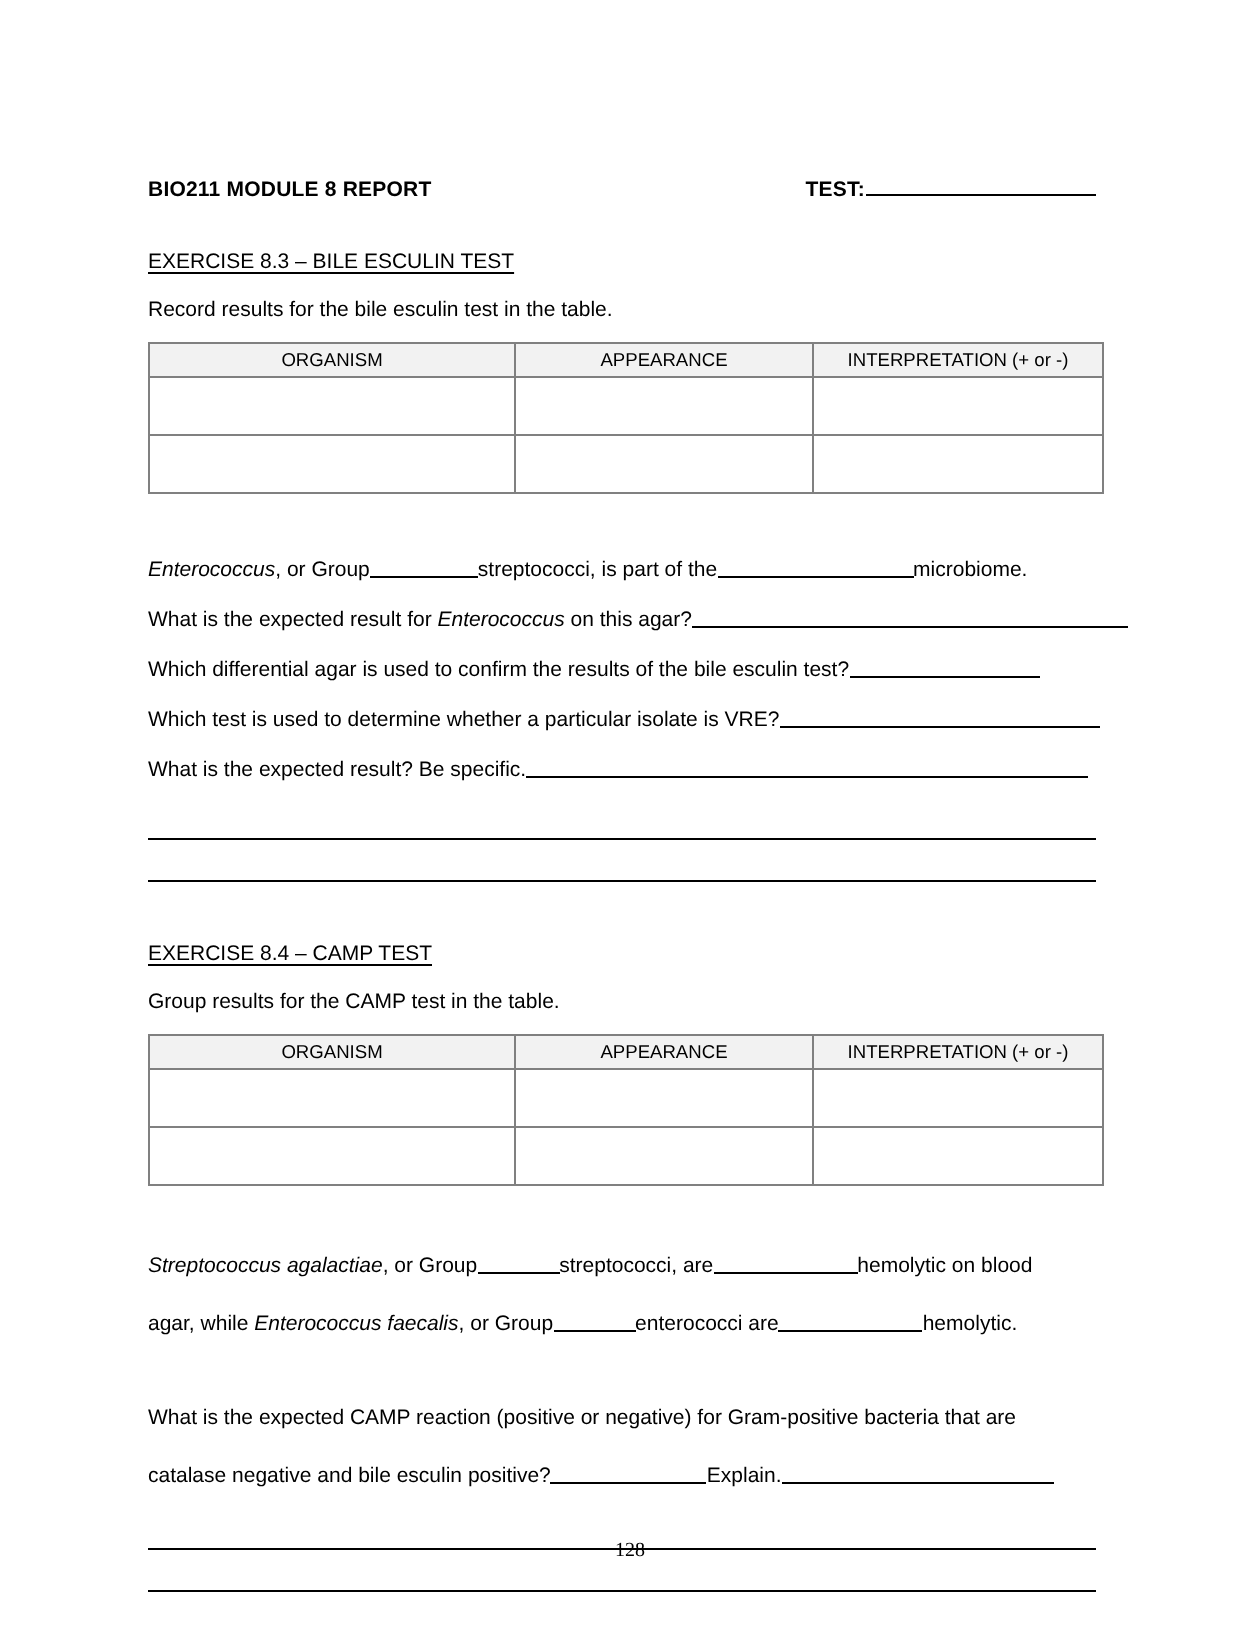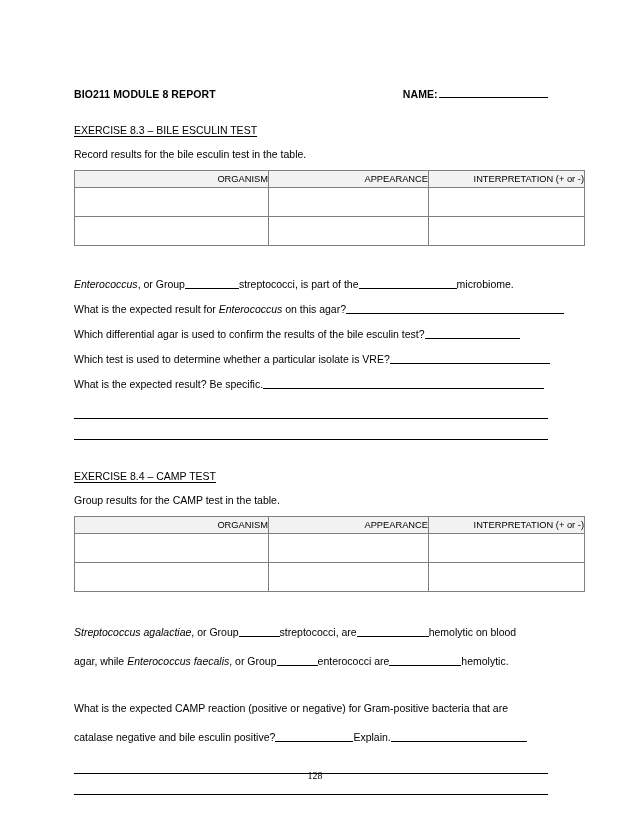--- a/index.html
+++ b/index.html
@@ -71,23 +71,22 @@
   table.report-table td,
   table.report-table th {
     border: 1px solid #808080;
     font-size: 9.3px;
     font-weight: normal;
     padding: 0;
   }
   table.report-table th {
     background: #f2f2f2;
     height: 16px;
-    text-align: right;
+    text-align: center;
     vertical-align: middle;
-    padding-left: 11px;
   }
   table.report-table td { height: 28px; }
   .col-organism { width: 182px; }
   .col-appearance { width: 148px; }
   .col-interpretation { width: 144px; }
 
   
   .q-line {
     font-size: 10.5px;
     line-height: 25px;
@@ -131,21 +130,21 @@
   }
 </style>
 </head>
 <body>
 
 <div class="page">
 
   <div class="doc-header">
     <span class="title">BIO211 MODULE 8 REPORT</span>
     <span class="name-group">
-      <span class="name-label">NAME:</span>
+      <span class="name-label">TEST:</span>
       <span class="name-rule"></span>
     </span>
   </div>
 
   <div class="heading-wrap">
     <span class="section-heading">EXERCISE 8.3 – BILE ESCULIN TEST</span>
   </div>
   <div class="instruction">Record results for the bile esculin test in the table.</div>
 
   <table class="report-table">

